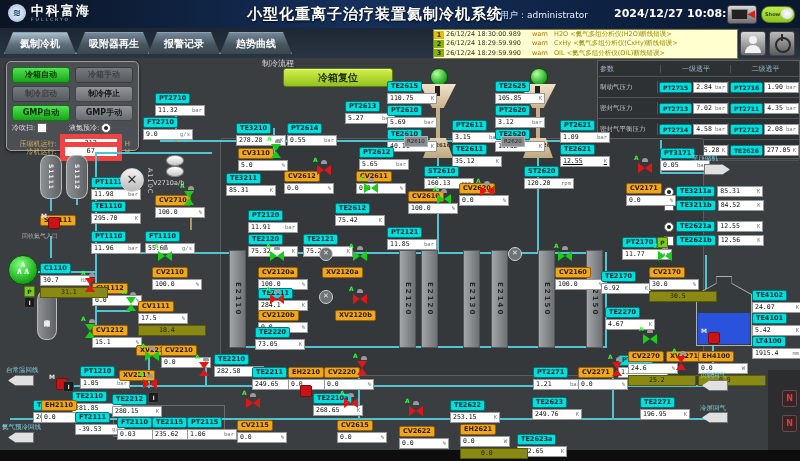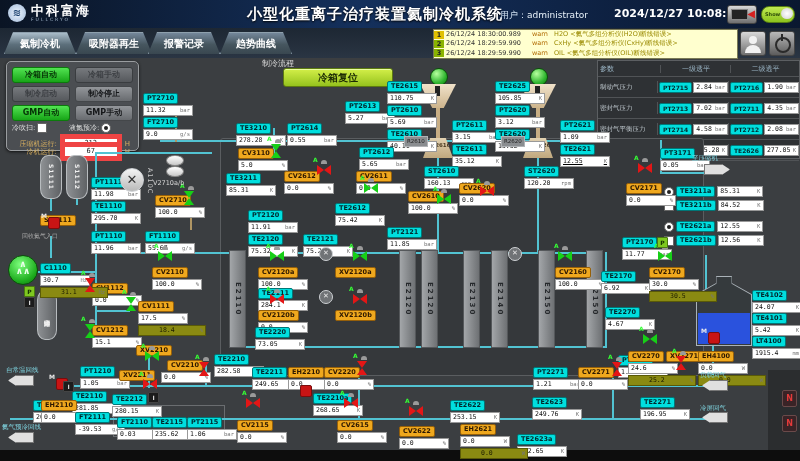--- a/index.html
+++ b/index.html
@@ -410,21 +410,21 @@
     </div>
     <div class="vessel" style="position: absolute; left: 37px; top: 290px; width: 18px; height: 48px;">
       <span>缓冲罐</span>
     </div>
     <div class="" id="dewar" style="position: absolute; top: 276px; left: 696px; width: 56px; height: 70px;">
       <div class="in"></div>
       <div class="liq" style="height: 45%;"></div>
     </div>
     <div class="" id="comp" style="position: absolute; left: 8px; top: 255px; white-space: pre;">∧
 ∧∧</div>
-    <div class="tag" style="position: absolute; left: 143px; top: 86px;"><span class="tg">PT2710</span><div class="tv">
+    <div class="tag" style="position: absolute; left: 155px; top: 86px;"><span class="tg">PT2710</span><div class="tv">
         <span>11.32</span>
         <span class="u">bar</span>
       </div></div>
     <div class="tag" style="position: absolute; left: 143px; top: 110px;"><span class="tg">FT2710</span><div class="tv">
         <span>9.0</span>
         <span class="u">g/s</span>
       </div></div>
     <div class="tag" style="position: absolute; left: 91px; top: 170px;"><span class="tg">PT1111</span><div class="tv">
         <span>11.98</span>
         <span class="u">bar</span>
@@ -590,21 +590,21 @@
         <span class="u">%</span>
       </div></div>
     <div class="tag" style="position: absolute; left: 258px; top: 281px;"><span class="tg">TE2111</span><div class="tv">
         <span>284.1</span>
         <span class="u">K</span>
       </div></div>
     <div class="tag" style="position: absolute; left: 258px; top: 303px;"><span class="tg o">CV2120b</span><div class="tv">
         <span>0.0</span>
         <span class="u">%</span>
       </div></div>
-    <div class="tag" style="position: absolute; left: 335px; top: 260px;"><span class="tg o">XV2120a</span></div>
+    <div class="tag" style="position: absolute; left: 322px; top: 260px;"><span class="tg o">XV2120a</span></div>
     <div class="tag" style="position: absolute; left: 335px; top: 303px;"><span class="tg o">XV2120b</span></div>
     <div class="tag" style="position: absolute; left: 255px; top: 320px;"><span class="tg">TE2220</span><div class="tv">
         <span>73.05</span>
         <span class="u">K</span>
       </div></div>
     <div class="tag" style="position: absolute; left: 555px; top: 260px;"><span class="tg o">CV2160</span><div class="tv">
         <span>100.0</span>
         <span class="u">%</span>
       </div></div>
     <div class="tag" style="position: absolute; left: 622px; top: 230px;"><span class="tg">PT2170</span><div class="tv">
@@ -714,21 +714,21 @@
       </div></div>
     <div class="tag" style="position: absolute; left: 313px; top: 386px;"><span class="tg">TE2210a</span><div class="tv">
         <span>268.65</span>
         <span class="u">K</span>
       </div></div>
     <div class="tag" style="position: absolute; left: 80px; top: 359px;"><span class="tg">PT1210</span><div class="tv">
         <span>1.05</span>
         <span class="u">bar</span>
       </div></div>
     <div class="tag" style="position: absolute; left: 119px; top: 363px;"><span class="tg o">XV2211</span></div>
-    <div class="tag" style="position: absolute; left: 161px; top: 353px; text-align: center;"><span class="tg o">CV2210</span><div class="tv">
+    <div class="tag" style="position: absolute; left: 161px; top: 338px;"><span class="tg o">CV2210</span><div class="tv">
         <span>0.0</span>
         <span class="u">%</span>
       </div></div>
     <div class="tag" style="position: absolute; left: 72px; top: 384px;"><span class="tg">TE2110</span><div class="tv">
         <span>281.85</span>
         <span class="u">K</span>
       </div></div>
     <div class="tag" style="position: absolute; left: 112px; top: 387px;"><span class="tg">TE2212</span><div class="tv">
         <span>280.15</span>
         <span class="u">K</span>

